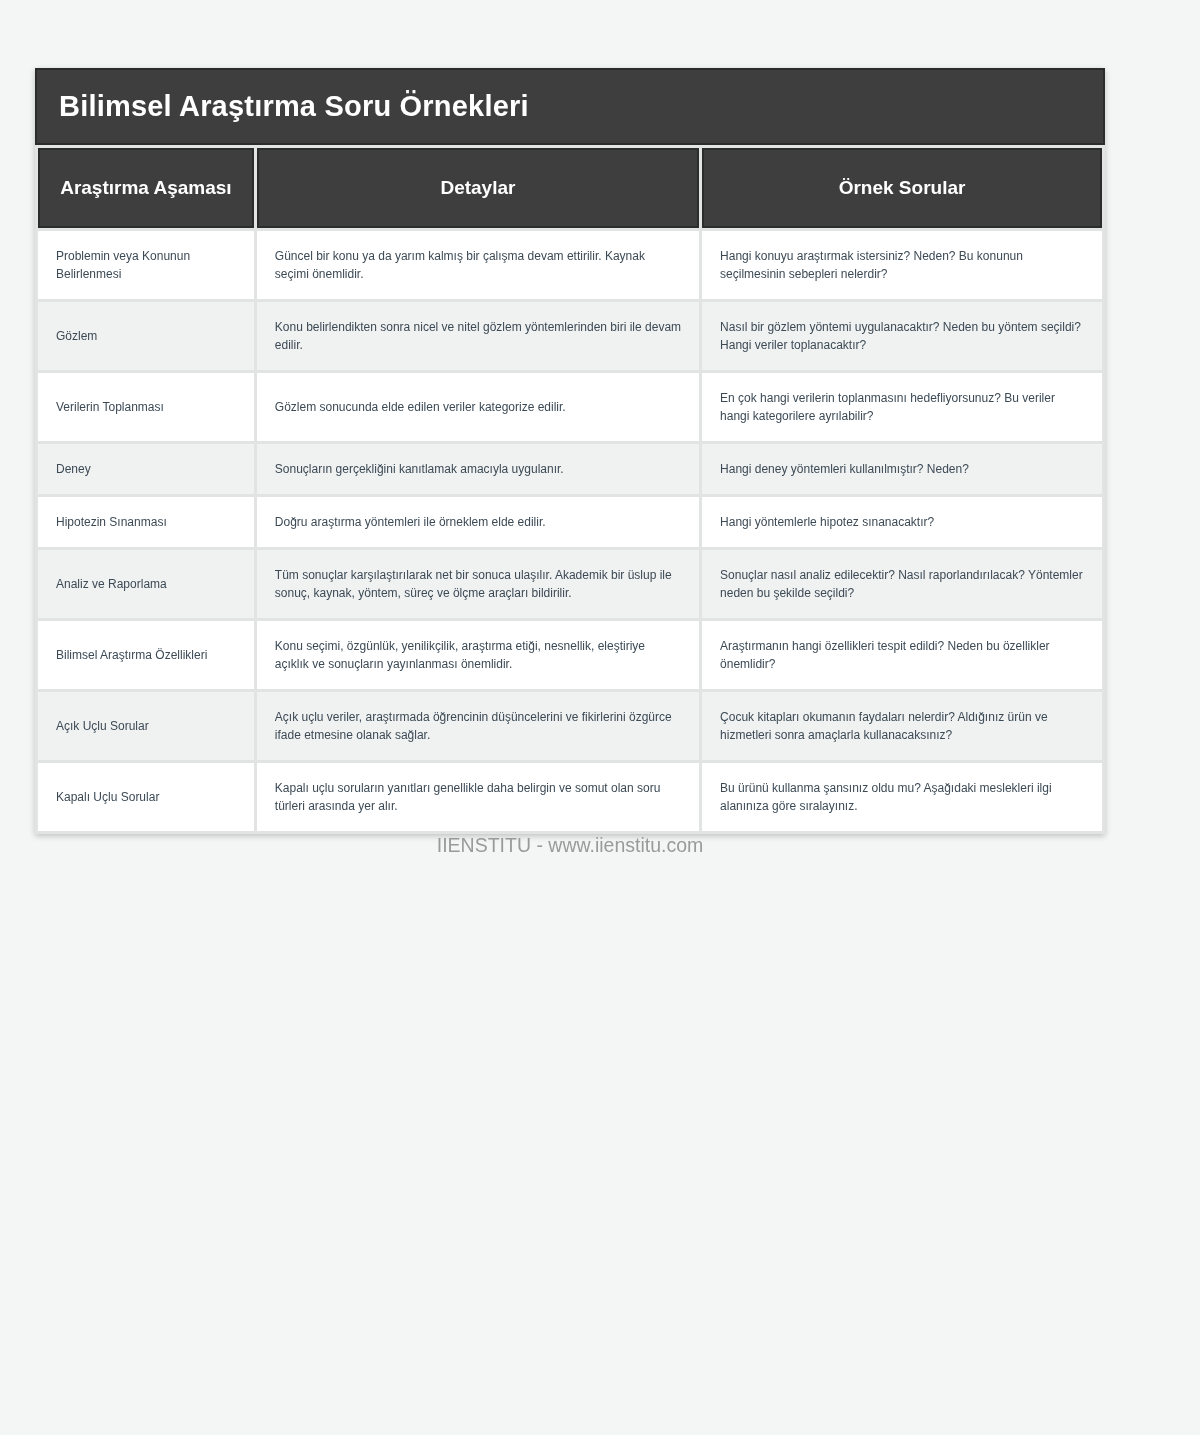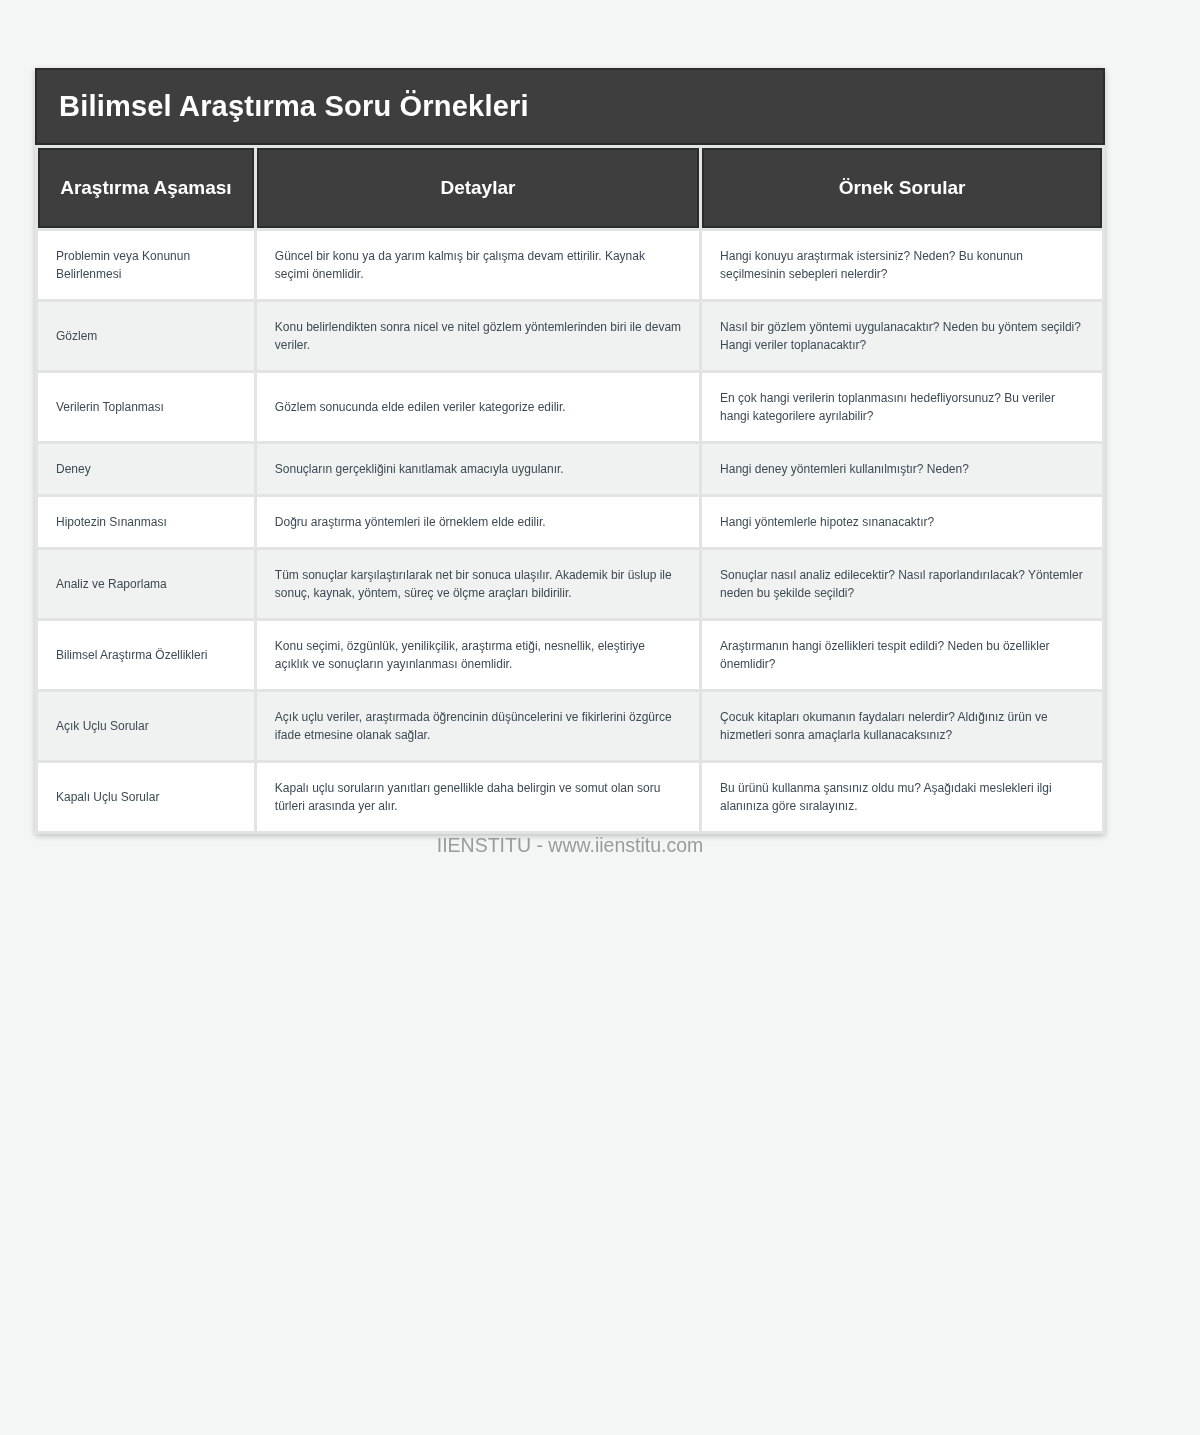--- a/index.html
+++ b/index.html
@@ -99,21 +99,21 @@
         </tr>
       </thead>
       <tbody>
           <tr>
             <td>Problemin veya Konunun Belirlenmesi</td>
             <td>Güncel bir konu ya da yarım kalmış bir çalışma devam ettirilir. Kaynak seçimi önemlidir.</td>
             <td>Hangi konuyu araştırmak istersiniz? Neden? Bu konunun seçilmesinin sebepleri nelerdir?</td>
           </tr>
           <tr>
             <td>Gözlem</td>
-            <td>Konu belirlendikten sonra nicel ve nitel gözlem yöntemlerinden biri ile devam veriler.</td>
+            <td>Konu belirlendikten sonra nicel ve nitel gözlem yöntemlerinden biri ile devam edilir.</td>
             <td>Nasıl bir gözlem yöntemi uygulanacaktır? Neden bu yöntem seçildi? Hangi veriler toplanacaktır?</td>
           </tr>
           <tr>
             <td>Verilerin Toplanması</td>
             <td>Gözlem sonucunda elde edilen veriler kategorize edilir.</td>
             <td>En çok hangi verilerin toplanmasını hedefliyorsunuz? Bu veriler hangi kategorilere ayrılabilir?</td>
           </tr>
           <tr>
             <td>Deney</td>
             <td>Sonuçların gerçekliğini kanıtlamak amacıyla uygulanır.</td>

